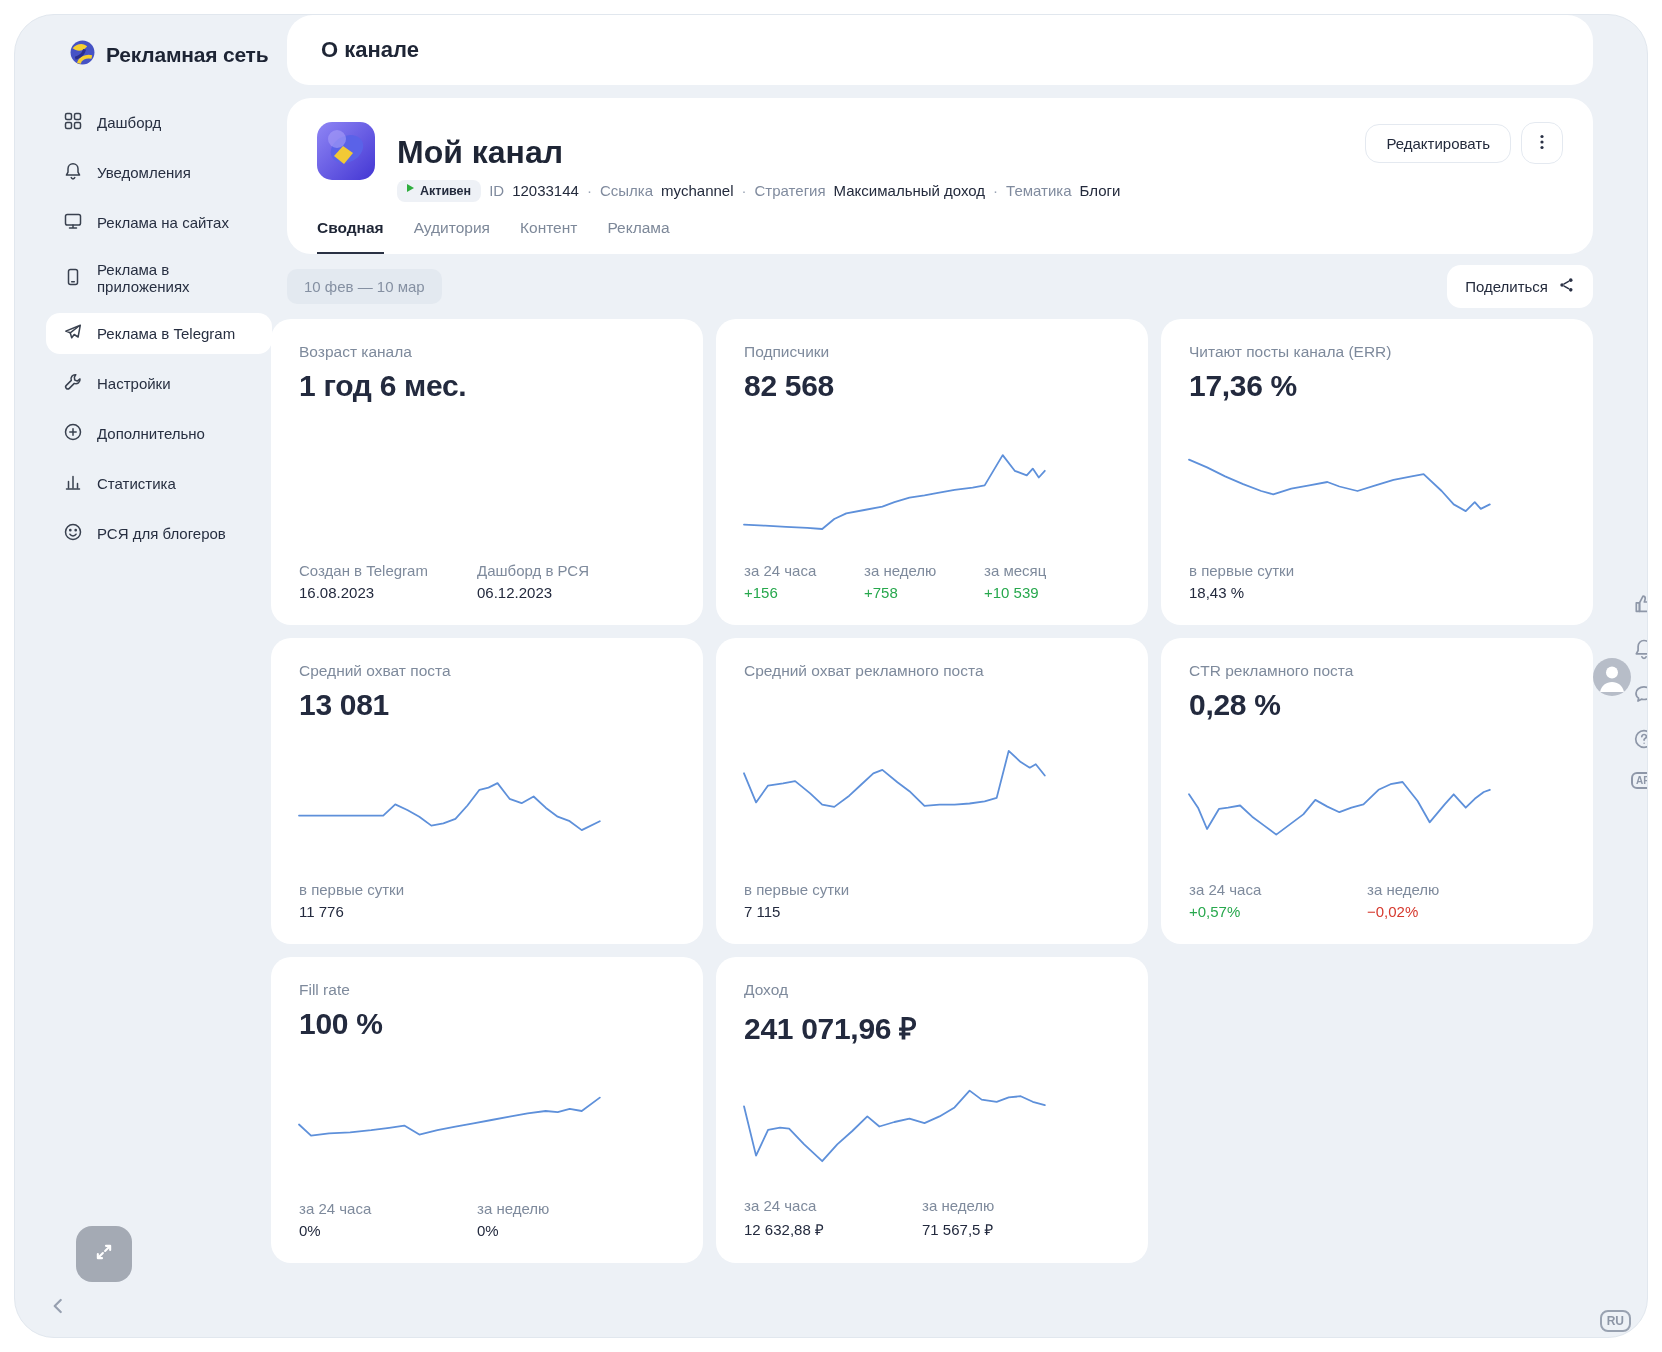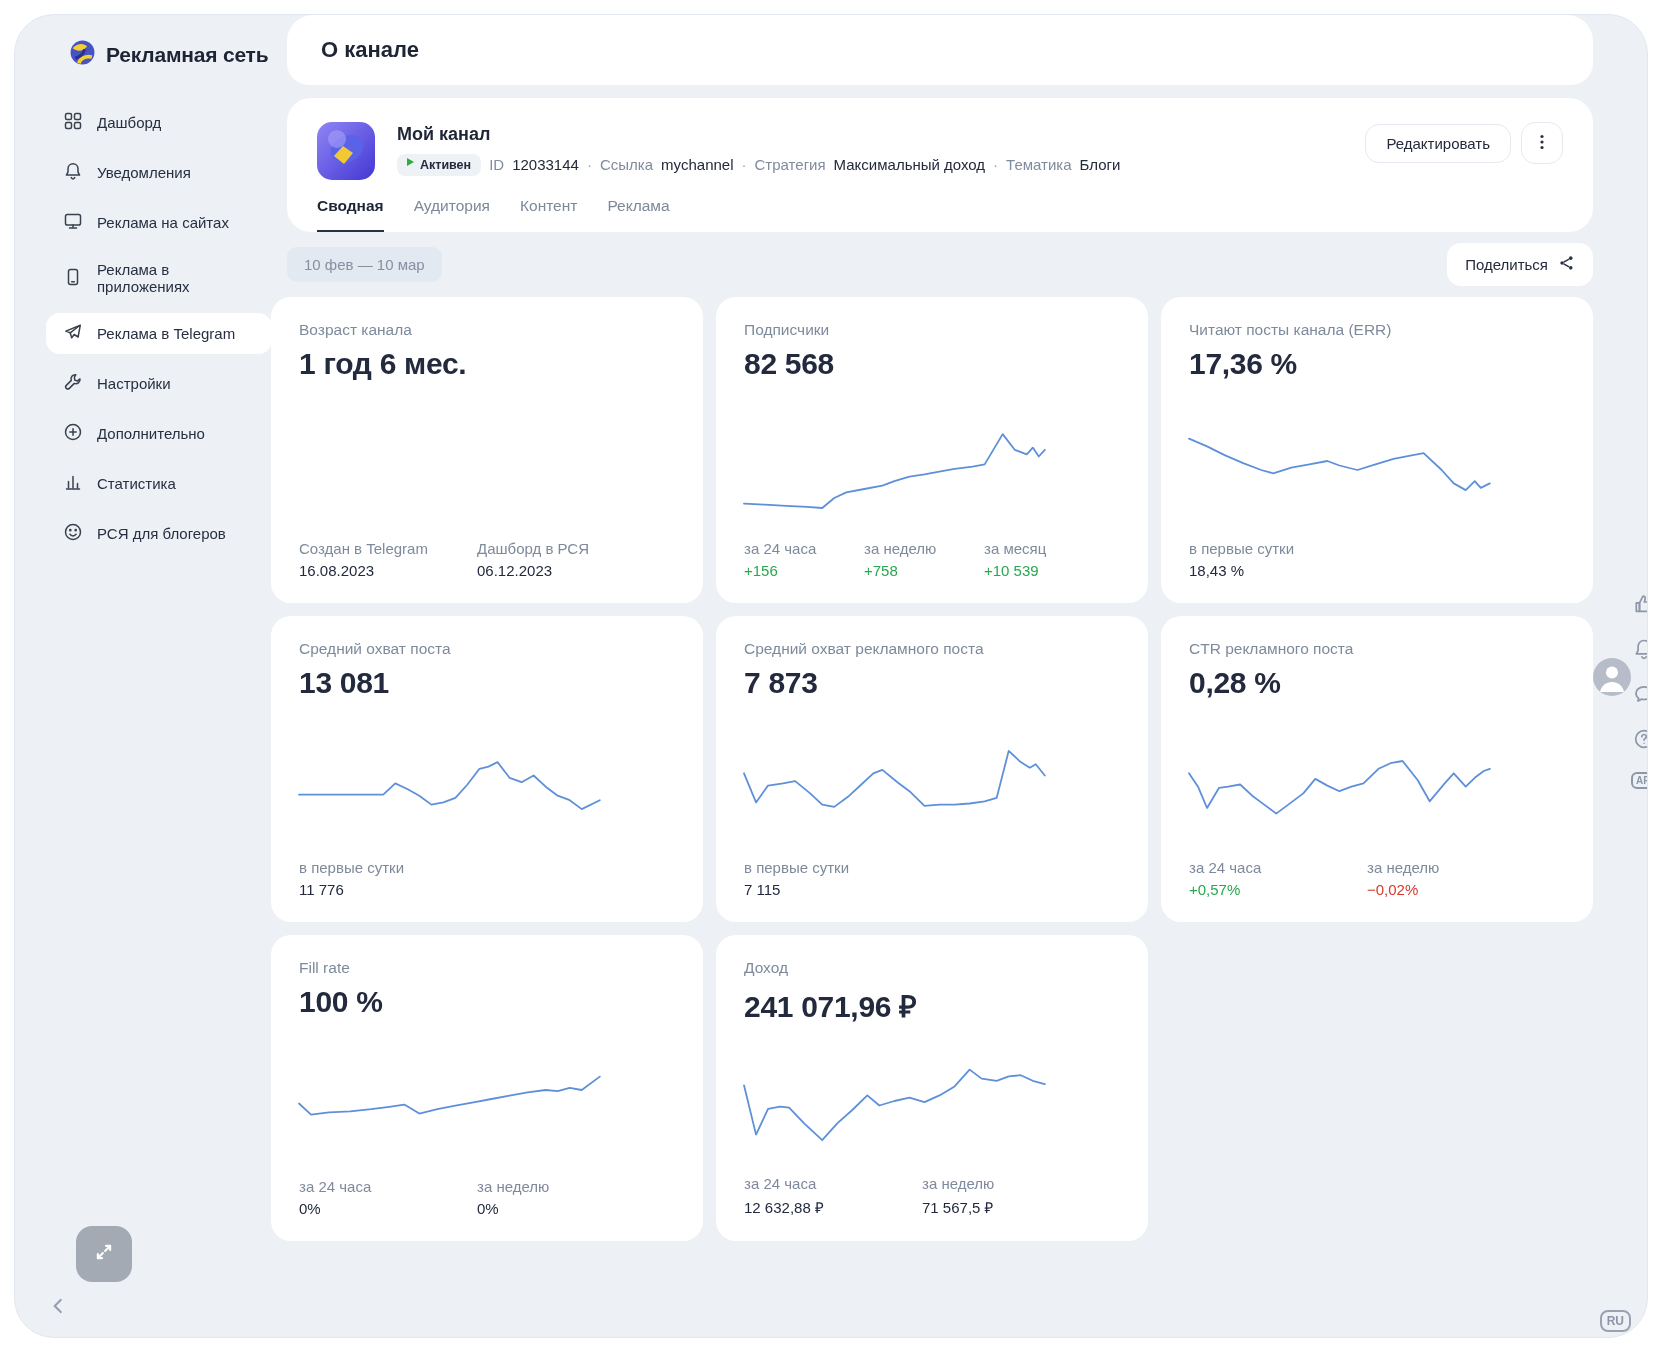--- a/index.html
+++ b/index.html
@@ -21,21 +21,21 @@
   .menu-item.active{background:#ffffff;}
   .menu-item svg{flex:0 0 auto;}
   
   .main{position:absolute;left:256px;right:54px;top:0;bottom:0;}
   .band{margin-left:16px;height:70px;background:#fff;border-radius:26px 26px 22px 22px;
     display:flex;align-items:center;padding:0 34px;box-sizing:border-box;}
   .page-title{font-size:22px;font-weight:bold;color:#1e2535;}
   .channel-card{margin:13px 0 0 16px;background:#fff;border-radius:24px;padding:24px 30px 0 30px;}
   .ch-top{display:flex;align-items:flex-start;}
   .ch-avatar{width:58px;height:58px;margin-right:22px;flex:0 0 auto;}
-  .ch-name{font-size:18px;font-weight:bold;color:#1e2535;line-height:1.15;margin-top:2px;}
+  .ch-name{font-size:32px;font-weight:bold;color:#1e2535;line-height:1.15;margin-top:12px;}
   .ch-meta{display:flex;align-items:center;gap:8px;margin-top:9px;font-size:15px;white-space:nowrap;}
   .badge{display:inline-flex;gap:6px;background:#eef1f6;border-radius:8px;
     padding:4px 10px;font-size:12.5px;font-weight:bold;color:#232a3c;}
   .tri{width:0;height:0;border-left:7px solid #2fae3e;border-top:4.5px solid transparent;border-bottom:4.5px solid transparent;}
   .meta-label{color:#808b9e;}
   .meta-value{color:#232a3c;}
   .dot{color:#9aa4b5;}
   .ch-actions{margin-left:auto;display:flex;gap:10px;align-items:center;}
   .btn{background:#fff;border:1px solid #e4e9f0;border-radius:14px;padding:10px 20px;
     font-size:15px;color:#232a3c;cursor:pointer;font-family:inherit;}
@@ -308,21 +308,20 @@
         <div class="card-foot foot2">
           <div class="foot-item">
               <div class="foot-label">в первые сутки</div>
               <div class="foot-value">11 776</div>
             </div>
         </div>
       </section>
 
       <section class="card">
         <div class="card-label">Средний охват рекламного поста</div>
-        <div class="card-value">7 873</div>
         <div class="spark">
             <svg class="sparkline" viewBox="0 0 380 112" preserveAspectRatio="none">
               <polyline points="0.0,49.3 15.2,78.4 30.4,61.6 49.4,59.4 64.6,57.1 83.6,69.4 98.8,80.6 114.0,82.9 133.0,71.7 148.2,60.5 163.4,49.3 174.8,45.9 193.8,58.2 209.0,67.2 228.0,81.8 247.0,80.6 266.0,80.6 285.0,79.5 304.0,77.3 319.2,73.9 334.4,26.9 349.6,38.1 361.0,43.7 368.6,40.3 380.0,51.5" fill="none" stroke="#5e90da" stroke-width="1.8" stroke-linejoin="round" stroke-linecap="round" vector-effect="non-scaling-stroke"></polyline>
             </svg>
           </div>
         <div class="card-foot foot2">
           <div class="foot-item">
               <div class="foot-label">в первые сутки</div>
               <div class="foot-value">7 115</div>
             </div>

